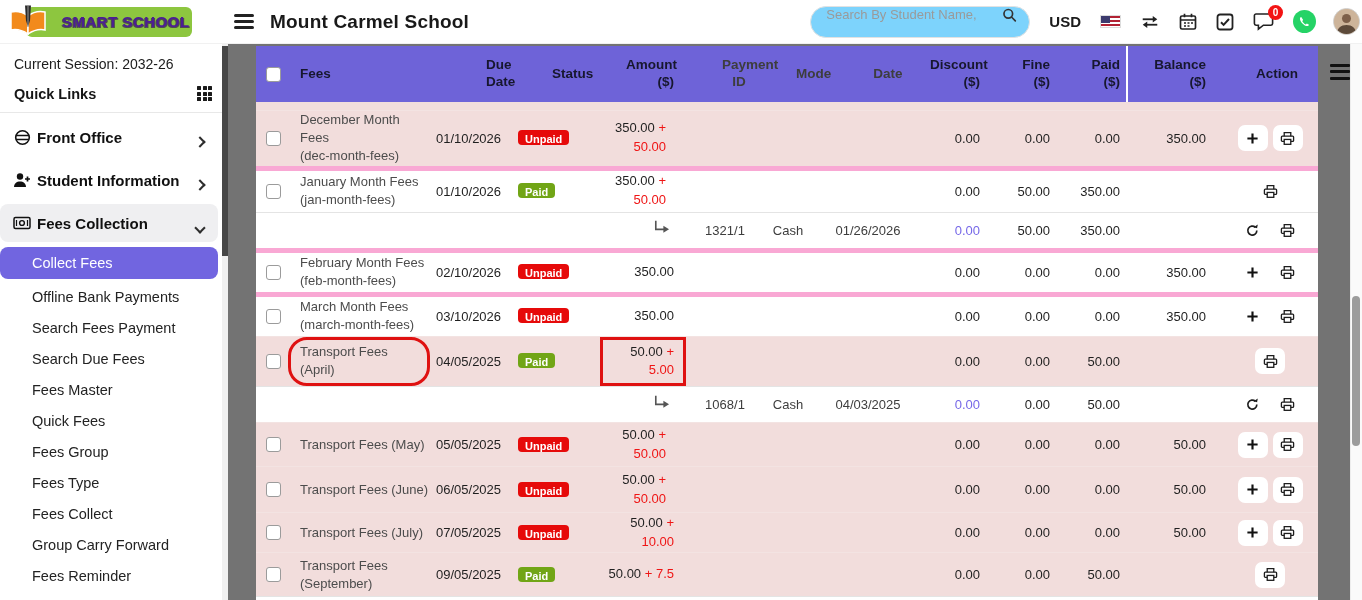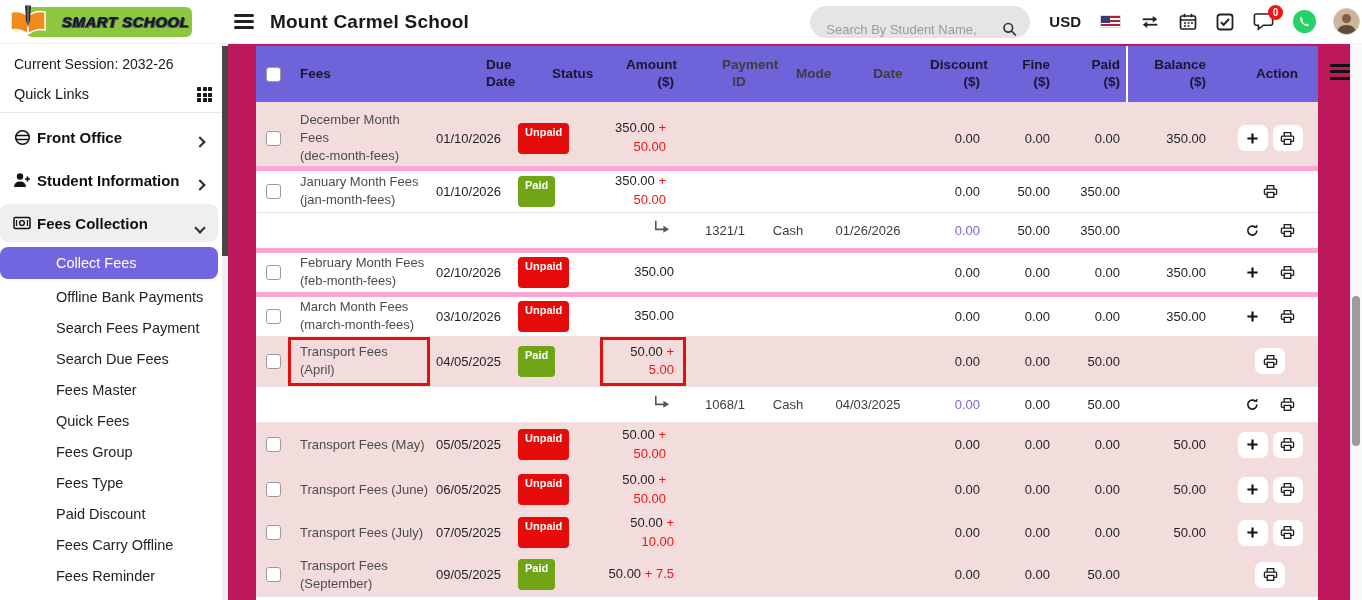--- a/index.html
+++ b/index.html
@@ -9,32 +9,32 @@
     background:#fff; color:#1f1f1f; position:relative;
   }
 
   
   .topbar { height:44px; display:flex; align-items:center; background:#fff;
             border-bottom:1px solid #f1f1f1; position:relative; z-index:5; }
   .logo-zone { width:222px; flex:0 0 222px; display:flex; align-items:center; }
   .logo { position:relative; margin-left:10px; width:182px; height:32px; cursor:pointer; }
   .logo-pill { position:absolute; left:16px; right:0; top:1px; bottom:1px;
                background:#8dc63f; border-radius:6px; display:flex; align-items:center; }
-  .logo-text { font-size:15px; font-weight:700; font-style:italic; color:#0f172a;
+  .logo-text { font-size:15px; font-weight:700; color:#4c1d95;
                letter-spacing:.5px; padding-left:36px; white-space:nowrap;
                text-shadow:1px 1px 0 #4e4e4e, -1px 1px 0 #4e4e4e; }
   .logo-book { position:absolute; left:-2px; top:-2px; width:40px; height:36px; }
 
   .menu-toggle { margin-left:12px; width:20px; cursor:pointer; }
   .menu-toggle i { display:block; height:2.5px; background:#222; margin:3.5px 0; border-radius:2px; }
   .page-title { margin-left:16px; font-size:19px; font-weight:700; color:#191919; letter-spacing:.2px; }
   .top-spacer { flex:1; }
 
   .search-pill { width:220px; height:32px; border:1px solid #e2e2e2; border-radius:16px;
-                 display:flex; align-items:flex-end; background:#e5e5e5; }
+                 display:flex; align-items:flex-start; background:#7dd3fc; }
   .search-pill input { flex:1; border:0; outline:0; font-size:13px; color:#555;
                        padding-left:15px; background:transparent;
                        font-family:"Liberation Sans", sans-serif; }
   .search-pill input::placeholder { color:#9a9a9a; }
   .search-pill svg { margin-right:12px; }
 
   .top-ic { margin-left:19px; display:flex; align-items:center; cursor:pointer; position:relative; }
   .currency { font-size:15px; font-weight:600; color:#1b1b1b; }
   .flag { width:21px; height:13px; position:relative; overflow:hidden; border:0.5px solid #ddd;
           background:repeating-linear-gradient(#b22234 0 2px, #fff 2px 4px); }
@@ -48,40 +48,40 @@
             margin-left:17px; margin-right:2px; background:#d9c6b0; }
 
   
   .content { display:flex; height:556px; }
 
   
   .sidebar { width:228px; flex:0 0 228px; position:relative; background:#fff; overflow:hidden; }
   .side-scroll-track { position:absolute; right:0; top:0; bottom:0; width:6px; background:#f0f0f0; }
   .side-scroll-thumb { position:absolute; right:0; top:2px; width:6px; height:210px; background:#474747; }
   .session { padding:12px 14px 4px; font-size:14px; color:#1c1c1c; }
-  .qlinks { display:flex; align-items:flex-end; justify-content:space-between;
-            padding:10px 16px 10px 14px; font-size:14.5px; font-weight:400; color:#161616; cursor:pointer; }
+  .qlinks { display:flex; align-items:flex-start; justify-content:space-between;
+            padding:10px 16px 10px 14px; font-size:14.5px; font-weight:700; color:#161616; cursor:pointer; }
   .grid-icon { display:grid; grid-template-columns:repeat(3,4px); grid-gap:1.5px; }
   .grid-icon b { width:4px; height:4px; background:#1a1a1a; border-radius:0.5px; }
   .side-divider { border:0; border-top:1px solid #e8e8e8; }
   .section { display:flex; align-items:flex-end; gap:6px; padding:10px 14px 10px 13px;
              margin:5px 10px 5px 0; border-radius:8px; font-size:15px; font-weight:700;
              color:#101010; cursor:pointer; }
   .section.open { background:#efeff1; }
   .chev { margin-left:auto; width:8px; height:8px; border-right:2px solid #2d2d2d;
           border-bottom:2px solid #2d2d2d; }
   .chev.right { transform:rotate(-45deg); }
   .chev.down  { transform:rotate(45deg); margin-top:-3px; }
   .sec-ic { width:18px; height:18px; flex:0 0 18px; display:flex; align-items:center; justify-content:center; }
-  .subitem { padding:7px 14px 7px 56px; margin:1px 10px 1px 0; border-radius:8px;
+  .subitem { padding:7px 14px 7px 32px; margin:1px 10px 1px 0; border-radius:8px;
              font-size:14.5px; color:#232323; cursor:pointer; white-space:nowrap; }
   .subitem.selected { background:#7165e0; color:#fff; padding-top:8px; padding-bottom:8px; margin-top:3px; margin-bottom:3px; }
 
   
-  .main { flex:1; position:relative; background:#be185d; }
+  .main { flex:1; position:relative; background:#737373; }
   .feetable { position:absolute; left:28px; top:2px; width:1062px; }
   .thead { display:flex; align-items:center; background:#6e63d8; color:#17172e;
            font-weight:700; font-size:13.5px; min-height:56px; }
   .thead .cell { line-height:1.25; }
   .row { display:flex; align-items:center; font-size:13px; color:#1f1f1f; }
   .row.white { background:#fff; border-top:5px solid #f9a8d4; }
   .row.pink  { background:#f2dddc; border-top:1px solid #f3e3e2; }
   .row.payrow { border-top:1px solid #e4e4e4; }
   .cell { flex:0 0 auto; }
 
@@ -95,38 +95,38 @@
   .thead .c-disc{padding-left:14px} .thead .c-fine{padding-left:30px}
   .thead .c-paid{padding-left:30px}
   .thead .c-bal{border-left:2px solid #fff; padding-left:26px; min-height:56px; display:flex; align-items:center;}
   .thead .c-act{padding-left:14px}
   .thead .c-fees{padding-left:10px}
 
   .checkbox { width:15px; height:15px; border:1.6px solid #9b9b9b; border-radius:3px;
               background:#fff; margin-left:10px; cursor:pointer; }
   .feename { padding-left:10px; color:#4c4c4c; line-height:1.4; }
   .c-due { padding-left:6px; }
-  .badge { display:inline-block; margin-left:6px; padding:3px 7px 16px; border-radius:4px;
+  .badge { display:inline-block; margin-left:6px; padding:3px 7px 0; border-radius:4px;
            color:#fff; font-size:11px; font-weight:700; }
   .badge.unpaid { background:#e60a0a; }
   .badge.paid   { background:#71a516; }
   .c-amt { text-align:right; padding-right:20px; line-height:1.45; }
   .amt-wrap2 { padding-right:8px; }
   .red { color:#ef1515; }
   .c-pid, .c-mode, .c-date { text-align:center; color:#3d3d3d; }
   .c-disc,.c-fine,.c-paid { text-align:right; padding-right:6px; }
   .c-bal { text-align:right; padding-right:16px; }
   .plink { color:#7668e8; cursor:pointer; }
   .c-act { display:flex; align-items:center; justify-content:center; gap:5px; }
   .abtn { width:30px; height:26px; background:#fff; border:0; border-radius:7px;
           display:flex; align-items:center; justify-content:center; cursor:pointer; }
   .arrow-cell { display:flex; justify-content:flex-end; padding-right:24px; }
 
   .hlbox { border:3px solid #df1111; padding:3px 9px; display:inline-block; }
-  .hl-name { margin-left:-12px; }
+  .hl-name { margin-left:-12px;border-radius:19px; }
   .hl-amt  { margin-right:-12px; }
 
   .strip { height:8px; background:#f2dddc; overflow:hidden; }
 
   
   .right-hamburger { position:absolute; right:12px; top:16px; width:20px; cursor:pointer; }
   .right-hamburger i { display:block; height:3px; background:#111; margin:3.5px 0; border-radius:1px; }
   .vscroll { position:absolute; right:0; top:44px; bottom:0; width:12px;
              background:#fafafa; border-left:1px solid #ededed; }
   .vscroll-thumb { position:absolute; right:2px; top:252px; width:8px; height:150px;
@@ -275,22 +275,22 @@
           <span class="chev down"></span>
         </div>
         <div class="subitem selected">Collect Fees</div>
         <div class="subitem">Offline Bank Payments</div>
         <div class="subitem">Search Fees Payment</div>
         <div class="subitem">Search Due Fees</div>
         <div class="subitem">Fees Master</div>
         <div class="subitem">Quick Fees</div>
         <div class="subitem">Fees Group</div>
         <div class="subitem">Fees Type</div>
-        <div class="subitem">Paid Discount</div>
-        <div class="subitem">Fees Carry Offline</div>
+        <div class="subitem">Fees Collect</div>
+        <div class="subitem">Group Carry Forward</div>
         <div class="subitem">Fees Reminder</div>
       </nav>
     <div class="side-scroll-track">
       <div class="side-scroll-thumb"></div>
     </div>
   </aside>
 
   <main class="main">
     <div class="feetable">
       <div class="thead" id="thead">

